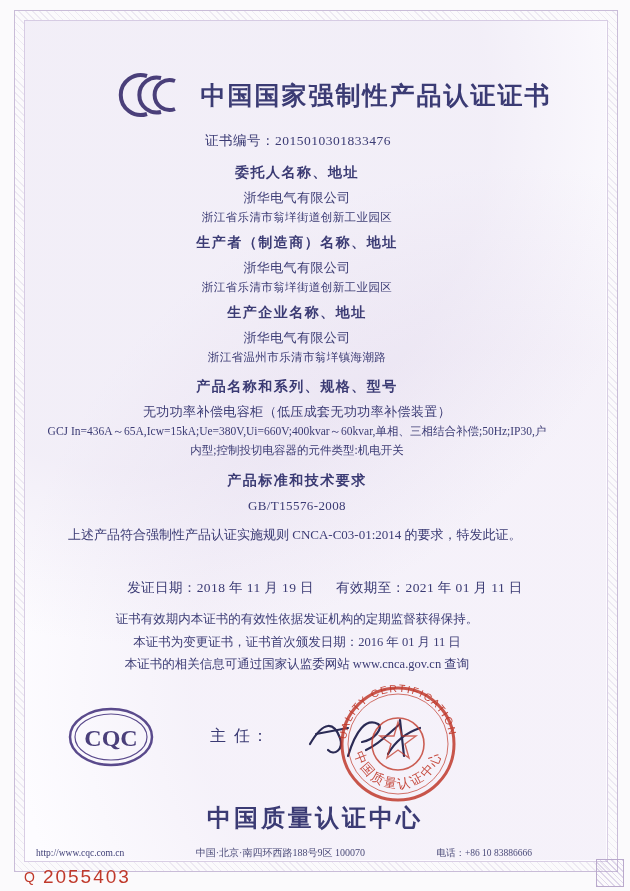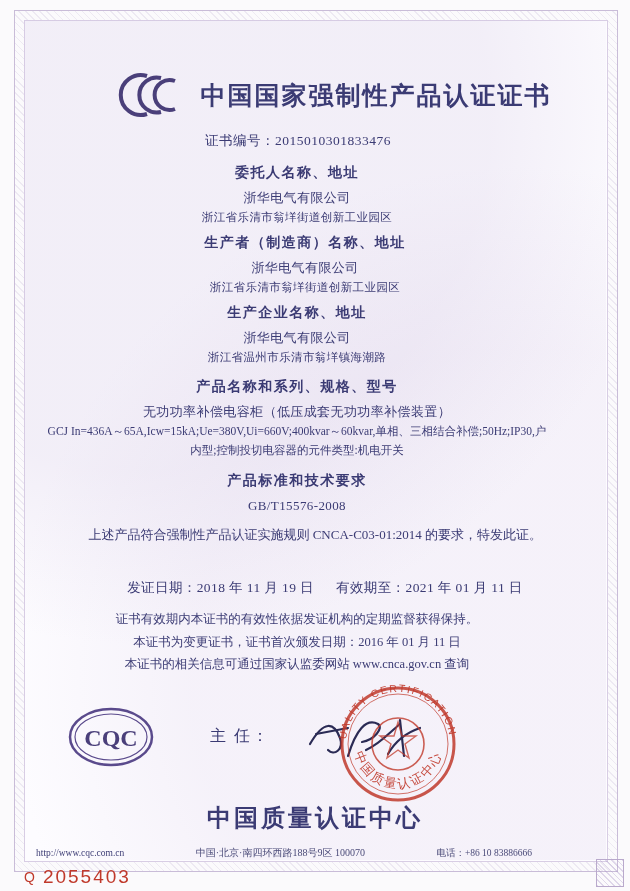--- a/index.html
+++ b/index.html
@@ -117,22 +117,22 @@
     font-size: 11.5px;
     line-height: 1.6;
     color: #3b3b74;
     padding: 0 21px;
     text-align: center;
   }
   .statement {
     font-size: 13px;
     line-height: 1.7;
     color: #3b3b74;
-    padding: 0 28px;
-    text-align: right;
+    padding: 0 44px;
+    text-align: left;
   }
   .dates {
     font-size: 13.5px;
     letter-spacing: 0.4px;
     color: #3b3b74;
     line-height: 1.85;
     text-align: center;
   }
   .notes {
     font-size: 12.5px;
@@ -258,21 +258,21 @@
     </div>
 
     <div class="cert-no">证书编号：2015010301833476</div>
 
     <div class="block" style="top:144px;">
       <div class="section-title">委托人名称、地址</div>
       <div class="line">浙华电气有限公司</div>
       <div class="line small">浙江省乐清市翁垟街道创新工业园区</div>
     </div>
 
-    <div class="block" style="top:214px;padding-left:8px;">
+    <div class="block" style="top:214px;">
       <div class="section-title">生产者（制造商）名称、地址</div>
       <div class="line">浙华电气有限公司</div>
       <div class="line small">浙江省乐清市翁垟街道创新工业园区</div>
     </div>
 
     <div class="block" style="top:284px;">
       <div class="section-title">生产企业名称、地址</div>
       <div class="line">浙华电气有限公司</div>
       <div class="line small">浙江省温州市乐清市翁垟镇海潮路</div>
     </div>

